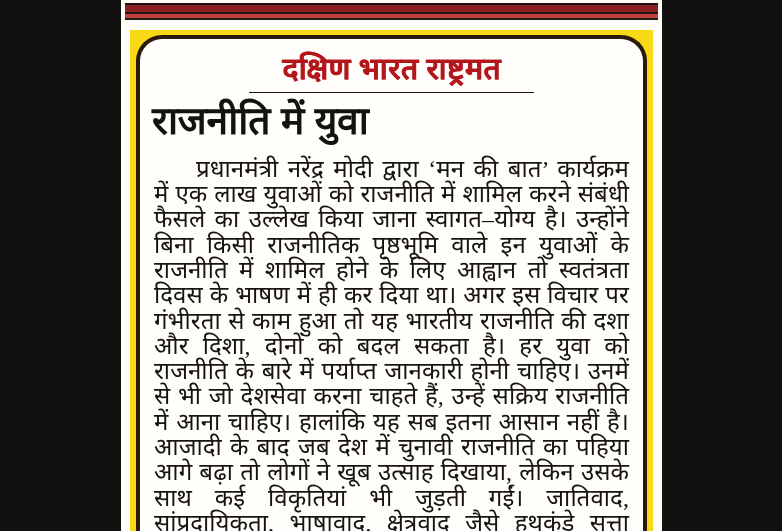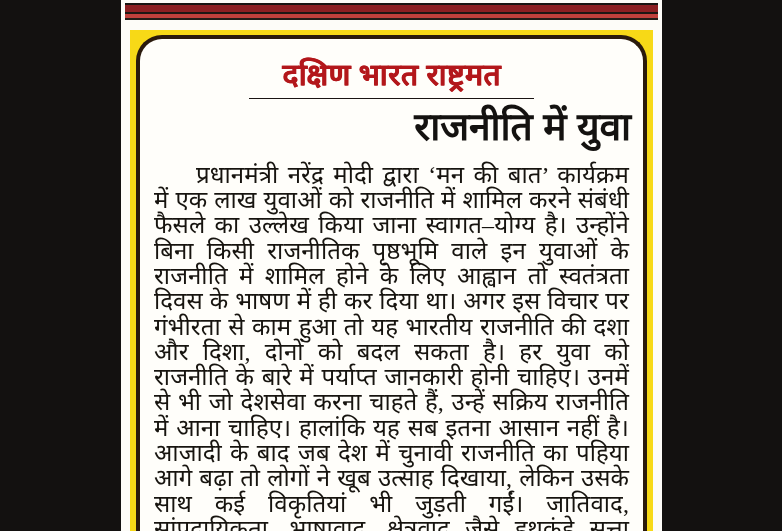--- a/index.html
+++ b/index.html
@@ -87,21 +87,21 @@
   .inner-card {
     position: relative;
     width: 100%;
     height: 100%;
     background: #fffefa;
     border: 4px solid #2a1a0c;
     border-bottom: none;
     border-radius: 26px 26px 0 0;
     box-sizing: border-box;
     overflow: hidden;
-    padding: 20px 12px 0 12px;
+    padding: 14px 12px 0 12px;
   }
 
   
   .masthead {
     text-align: center;
     color: #b3171b;
     font-family: "Liberation Serif", "DejaVu Serif", serif;
     font-weight: bold;
     font-size: 30px;
     letter-spacing: 0.5px;
@@ -111,21 +111,21 @@
   }
   .masthead-rule {
     width: 285px;
     height: 1.6px;
     background: #1a1412;
     margin: 7px auto 0 auto;
   }
 
   
   .headline {
-    text-align: right;
+    text-align: left;
     color: #141210;
     font-family: "Liberation Sans", "DejaVu Sans", sans-serif;
     font-weight: bold;
     font-size: 39px;
     line-height: 1.12;
     margin: 6px 0 0 0;
     letter-spacing: -0.2px;
   }
 
   

